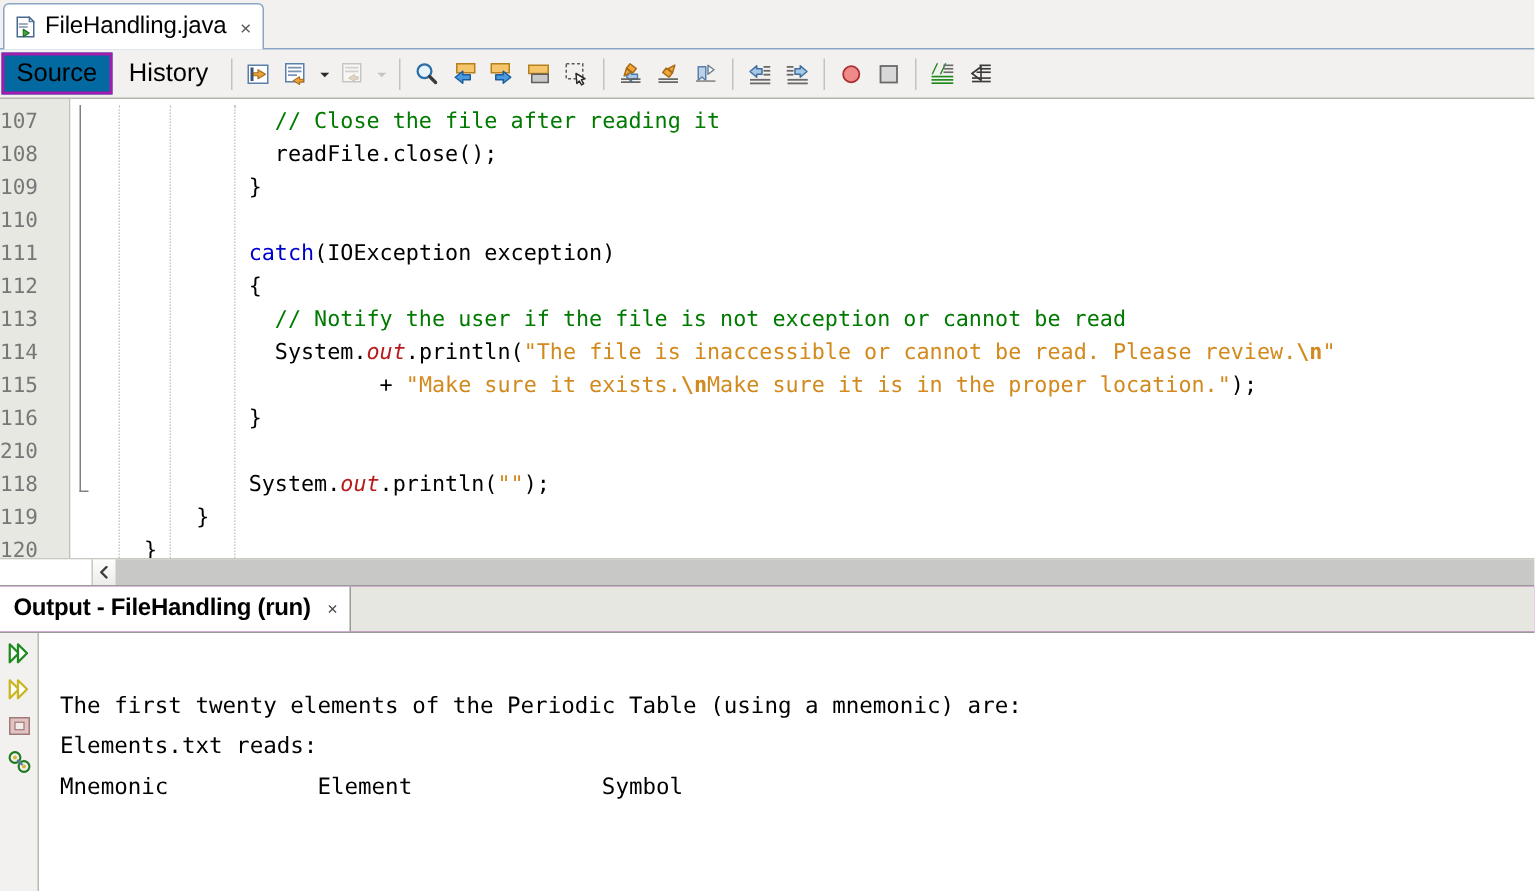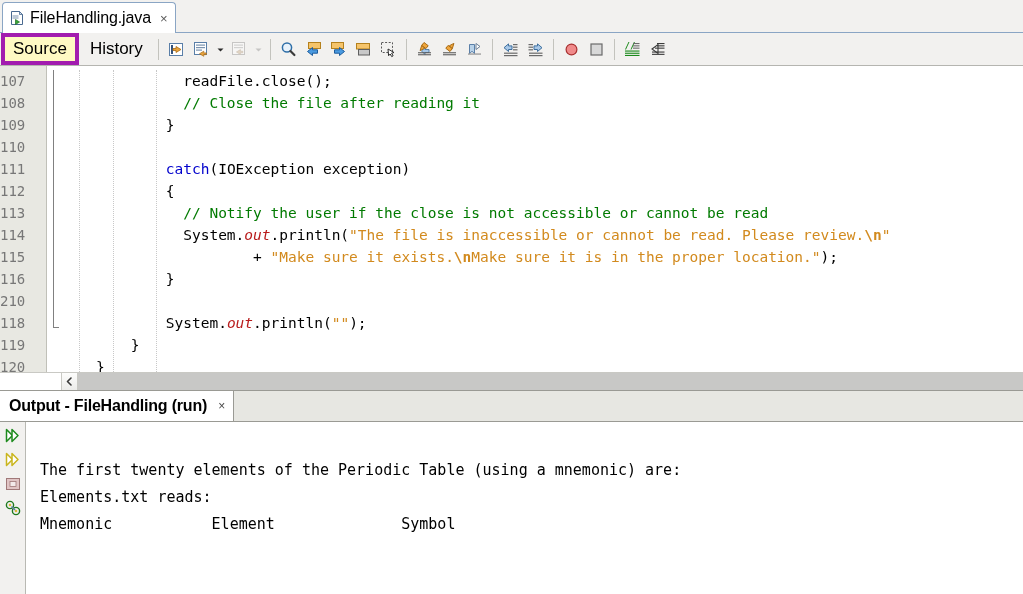--- a/index.html
+++ b/index.html
@@ -99,22 +99,22 @@
   .view-tab {
     font-size: 17px;
     padding: 3px 9px 4px 9px;
     margin: 0 1px;
     color: #000000;
     white-space: nowrap;
     cursor: pointer;
     line-height: 1.15;
   }
   .view-tab.active {
-    background: #fef9c3;
-    border: 4px solid #a21caf;
+    background: #0369a1;
+    border: 2px solid #a21caf;
     padding: 2px 8px 3px 8px;
   }
   .tb-sep {
     width: 1px;
     height: 21px;
     background: #c3c3bd;
     margin: 0 5px;
     flex: 0 0 1px;
   }
   .tb-group {
@@ -546,27 +546,27 @@
           <div class="ln">120</div>
         </div>
       <div class="fold-col">
         <div class="fold-line"></div>
         <div class="fold-foot"></div>
       </div>
       <div class="code-scroll">
         <div class="indent-guide" style="left:18px"></div>
         <div class="indent-guide" style="left:52px"></div>
         <div class="indent-guide" style="left:95px"></div>
-      <div class="code-line"><span>              </span><span class="tok-plain">readFile.close();</span></div>
-          <div class="code-line"><span>              </span><span class="tok-comment">// Close the file after reading it</span></div>
+      <div class="code-line"><span>              </span><span class="tok-comment">// Close the file after reading it</span></div>
+          <div class="code-line"><span>              </span><span class="tok-plain">readFile.close();</span></div>
           <div class="code-line"><span>            </span><span class="tok-plain">}</span></div>
           <div class="code-line">&nbsp;</div>
           <div class="code-line"><span>            </span><span class="tok-key">catch</span><span class="tok-plain">(IOException exception)</span></div>
           <div class="code-line"><span>            </span><span class="tok-plain">{</span></div>
-          <div class="code-line"><span>              </span><span class="tok-comment">// Notify the user if the close is not accessible or cannot be read</span></div>
+          <div class="code-line"><span>              </span><span class="tok-comment">// Notify the user if the file is not exception or cannot be read</span></div>
           <div class="code-line"><span>              </span><span class="tok-plain">System.</span><span class="tok-field">out</span><span class="tok-plain">.println(</span><span class="tok-string">"The file is inaccessible or cannot be read. Please review.</span><span class="tok-esc">\n</span><span class="tok-string">"</span></div>
           <div class="code-line"><span>                      </span><span class="tok-plain">+ </span><span class="tok-string">"Make sure it exists.</span><span class="tok-esc">\n</span><span class="tok-string">Make sure it is in the proper location."</span><span class="tok-plain">);</span></div>
           <div class="code-line"><span>            </span><span class="tok-plain">}</span></div>
           <div class="code-line">&nbsp;</div>
           <div class="code-line"><span>            </span><span class="tok-plain">System.</span><span class="tok-field">out</span><span class="tok-plain">.println(</span><span class="tok-string">""</span><span class="tok-plain">);</span></div>
           <div class="code-line"><span>        </span><span class="tok-plain">}</span></div>
           <div class="code-line"><span>    </span><span class="tok-plain">}</span></div>
         </div>
     </div>
 

